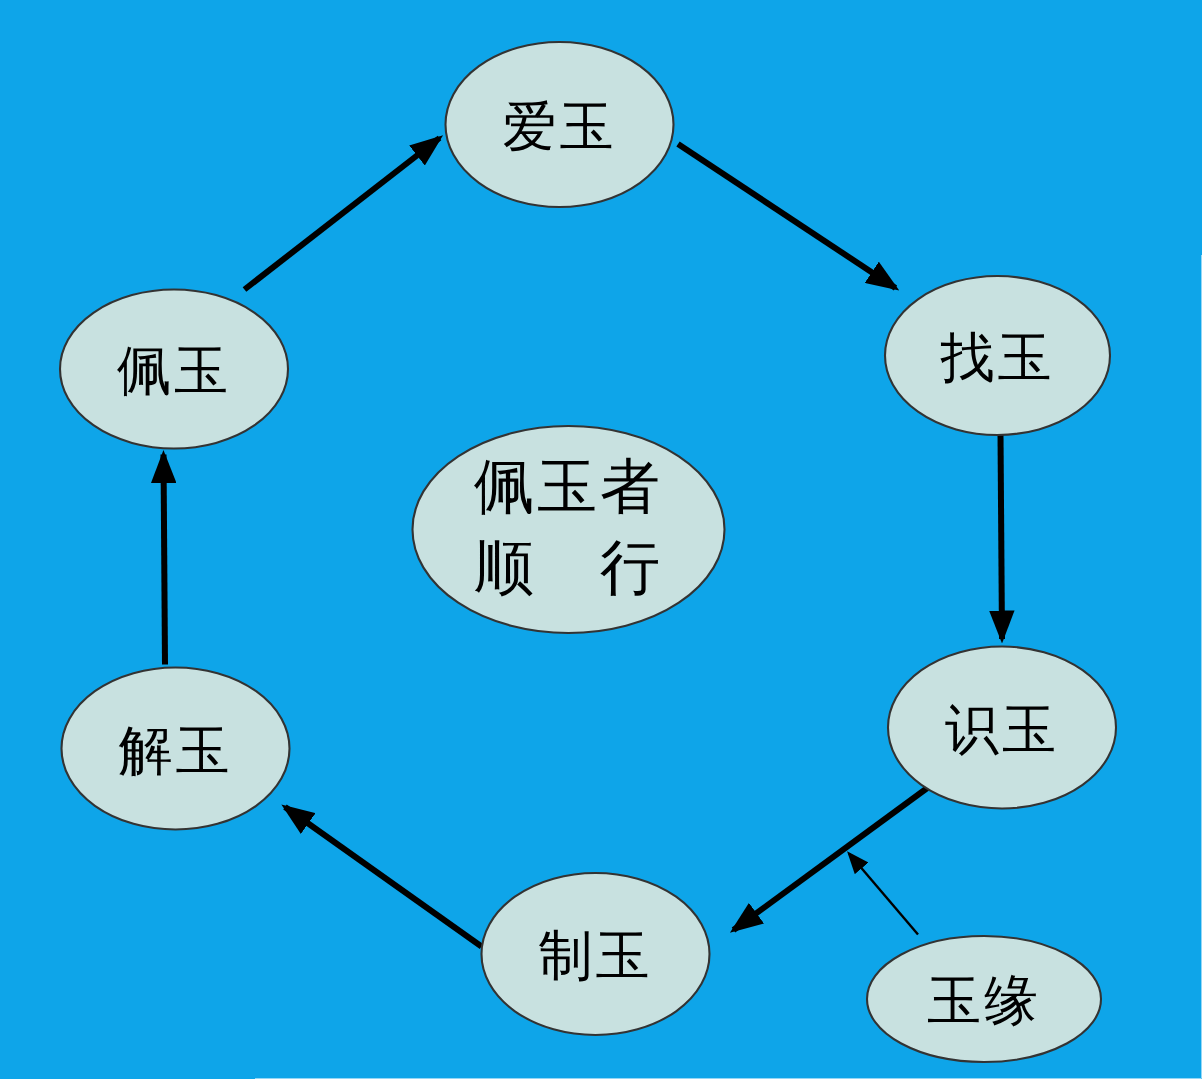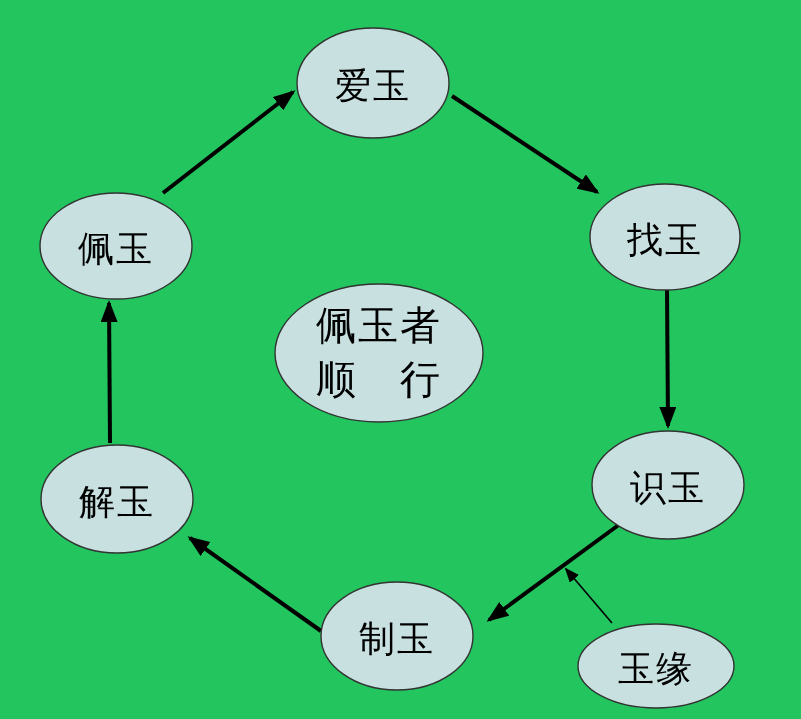--- a/index.html
+++ b/index.html
@@ -5,21 +5,21 @@
   html, body {
     margin: 0;
     padding: 0;
     background: #ffffff;
     font-family: "DejaVu Serif", "Liberation Serif", serif;
   }
   .canvas {
     position: relative;
     width: 801px;
     height: 719px;
-    background: #22c55e;
+    background: #0ea5e9;
     overflow: hidden;
   }
   svg { display: block; }
   .node-ellipse {
     stroke: #333333;
     stroke-width: 1.4;
   }
   .node-label {
     fill: #000000;
     font-size: 36px;

